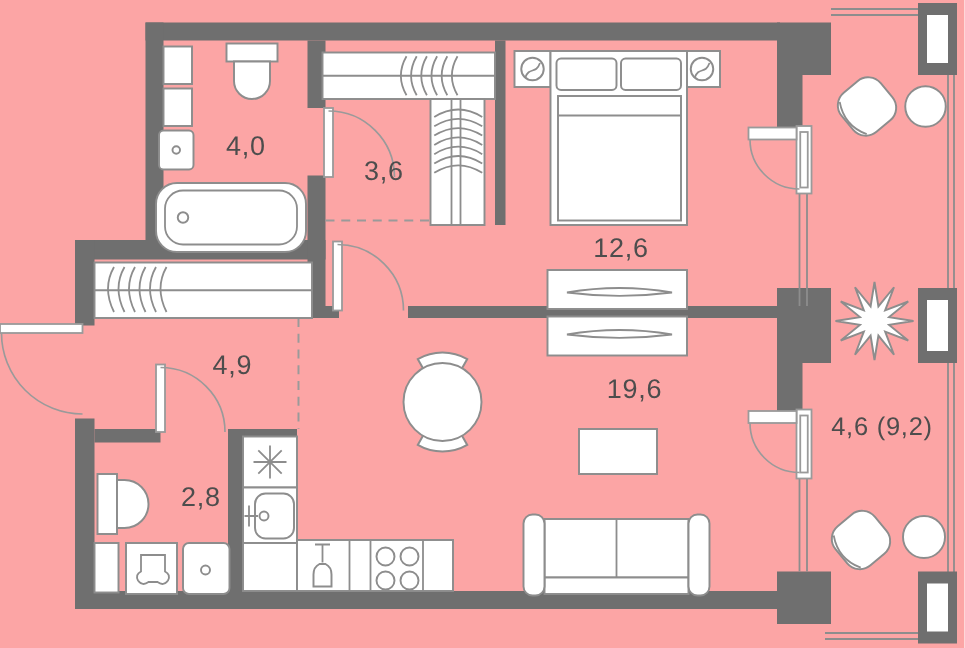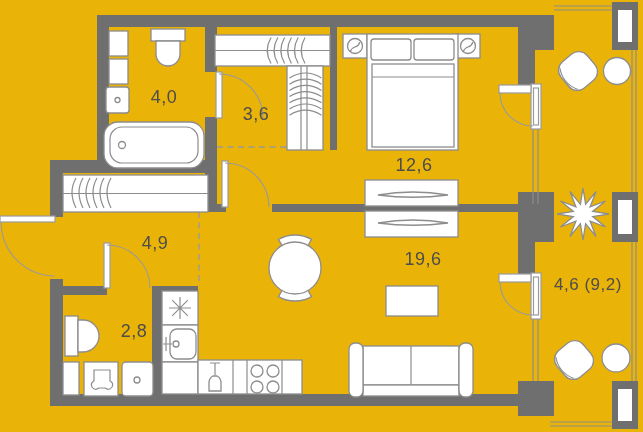--- a/index.html
+++ b/index.html
@@ -1,16 +1,16 @@
 <!DOCTYPE html>
 <html><head>
 <meta charset="utf-8">
 <style>
   html,body{margin:0;padding:0;background:#ffffff;}
-  .stage{position:relative;width:643px;height:432px;background:#eab308;overflow:hidden;
+  .stage{position:relative;width:643px;height:432px;background:#fca5a5;overflow:hidden;
          font-family:"Liberation Sans", sans-serif;}
   svg{display:block}
   .wall{fill:#6f6f6f;stroke:none}
   .furn{fill:#ffffff;stroke:#8d8d8d;stroke-width:1.3}
   .furnline{fill:none;stroke:#8d8d8d;stroke-width:1.2}
   .door{fill:#ffffff;stroke:#9a9a9a;stroke-width:1.2}
   .doorarc{fill:none;stroke:#9a9a9a;stroke-width:1.1}
   .glaz{fill:none;stroke:#8d8d8d;stroke-width:1.2}
   .dash{fill:none;stroke:#9a9a9a;stroke-width:1.3;stroke-dasharray:6 4.5}
   .roomlabel{fill:#4d4d4d;font-size:18px;letter-spacing:.5px;font-weight:500;

